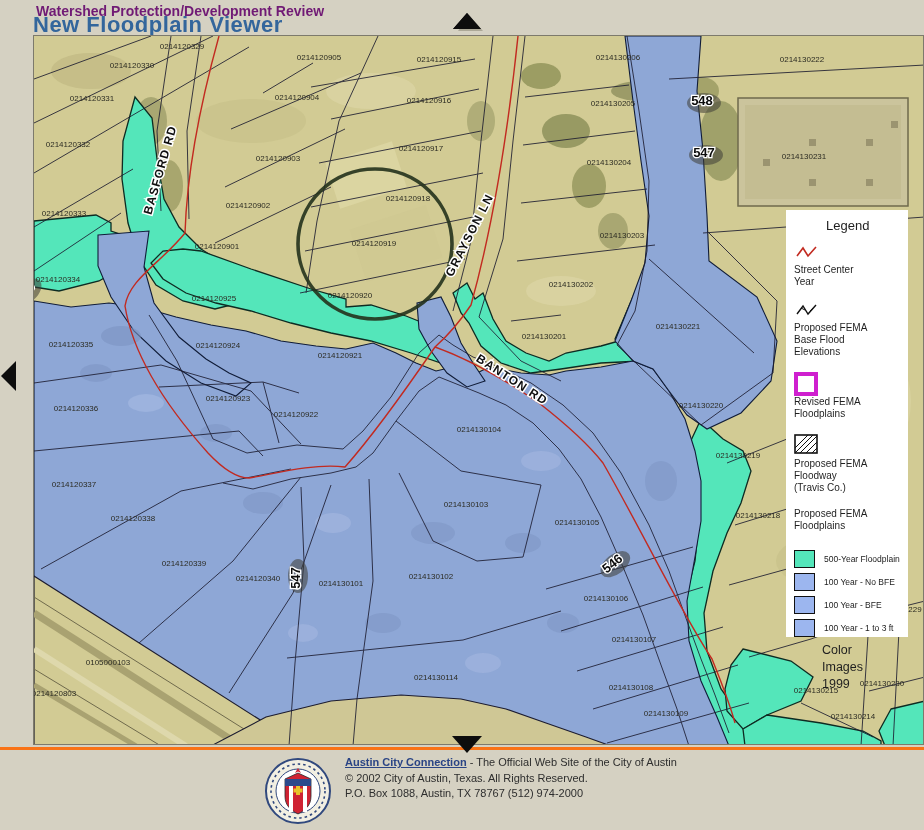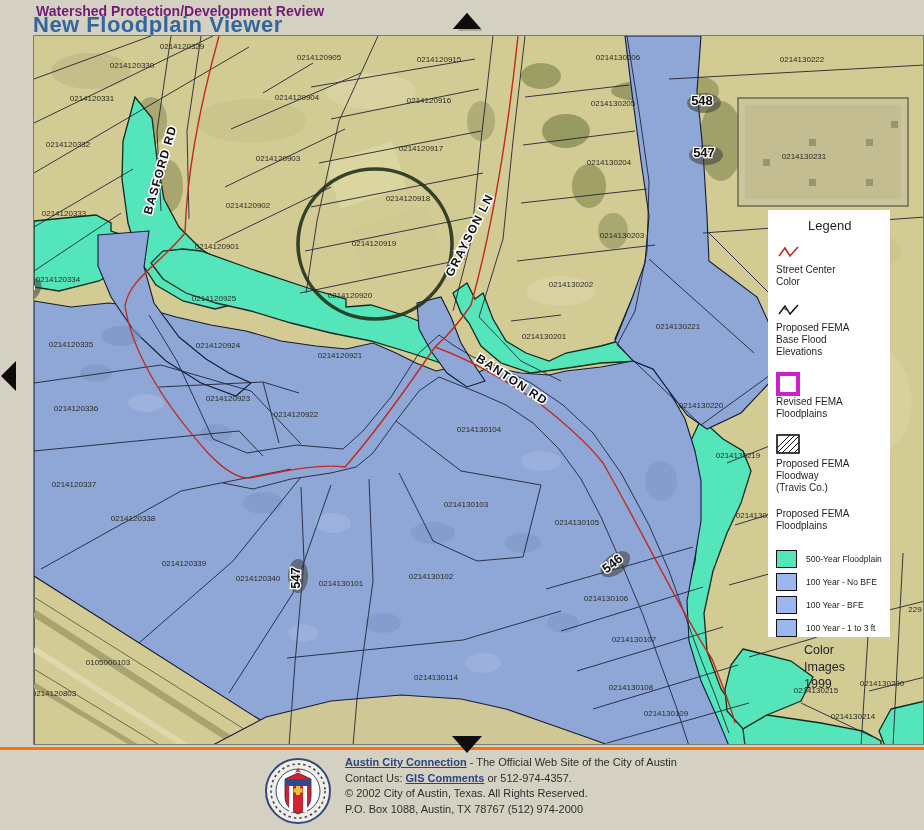--- a/index.html
+++ b/index.html
@@ -18,21 +18,21 @@
        border:1px solid #7d7a6c;box-sizing:border-box;cursor:crosshair;}
   #map svg{display:block;}
   .plabel{font-size:8px;fill:#2b2b22;text-anchor:middle;}
   .slabel{font-size:12px;font-weight:bold;fill:#0f0f0f;letter-spacing:1.2px;
           stroke:#ffffff;stroke-width:3px;paint-order:stroke;text-anchor:middle;}
   .shield-bg{fill:#3e3e36;opacity:.55;}
   .shield-text{font-size:13px;font-weight:bold;fill:#0c0c0c;stroke:#ffffff;stroke-width:2.6px;
                paint-order:stroke;text-anchor:middle;}
 
   
-  #legend{position:absolute;left:768px;top:210px;width:122px;height:427px;background:#ffffff;
+  #legend{position:absolute;left:786px;top:210px;width:122px;height:427px;background:#ffffff;
           color:#1f1f1f;box-sizing:border-box;padding:6px 4px 0 8px;}
   #legend .lg-title{font-size:13px;margin:2px 0 10px 32px;}
   .lg-item{display:flex;align-items:flex-start;margin-bottom:13px;flex-direction:column;}
   .lg-icon{width:26px;min-width:26px;margin-right:7px;margin-top:1px;}
   .lg-lines{font-size:10px;line-height:12px;}
   .lg-item.noicon .lg-icon{visibility:hidden;}
   .lg-swatch-row{display:flex;align-items:center;margin-bottom:5px;}
   .lg-swatch{width:19px;height:16px;border:1px solid #111;margin-right:9px;}
   .lg-swatch-label{font-size:8.5px;color:#222;}
   .lg-note{font-size:12.5px;line-height:17px;margin:4px 16px 0 28px;}
@@ -312,21 +312,21 @@
 
 <div id="legend">
   <div class="lg-title">Legend</div>
   <div id="lg-items">
       <div class="lg-item">
         <span class="lg-icon"><svg width="26" height="16">
             <path d="M3,12 L9,4 L14,12 L22,3" stroke="#c22a20" stroke-width="1.6" fill="none"></path>
           </svg></span>
         <span class="lg-lines">
           <div>Street Center</div>
-          <div>Color</div>
+          <div>Year</div>
         </span>
       </div>
       <div class="lg-item">
         <span class="lg-icon"><svg width="26" height="16">
             <path d="M3,12 L9,4 L14,12 L22,3" stroke="#111" stroke-width="1.4" fill="none"></path>
             <path d="M7,6 L11,8 M16,9 L19,6" stroke="#111" stroke-width="1" fill="none"></path>
           </svg></span>
         <span class="lg-lines">
           <div>Proposed FEMA</div>
           <div>Base Flood</div>
@@ -395,19 +395,16 @@
     <rect x="40" y="30" width="4" height="26" fill="#ffffff"></rect>
     <rect x="22" y="23" width="26" height="7" fill="#2c4a8c"></rect>
     <rect x="33" y="30" width="4" height="9" fill="#e8c32a"></rect>
     <rect x="30.5" y="32.5" width="9" height="4" fill="#e8c32a"></rect>
     <path d="M35,12 L38,17 L35,15.5 L32,17 Z" fill="#cf2233"></path>
   </svg>
   <div id="ftext">
     <div>
       <a>Austin City Connection</a><span> - The Official Web Site of the City of Austin</span>
     </div>
-    <div>
-      <span>Contact Us: </span><a>GIS Comments</a><span> or 512-974-4357.</span>
-    </div>
     <div>© 2002 City of Austin, Texas. All Rights Reserved.</div>
     <div>P.O. Box 1088, Austin, TX 78767 (512) 974-2000</div>
   </div>
 </div>
 
 </body></html>

